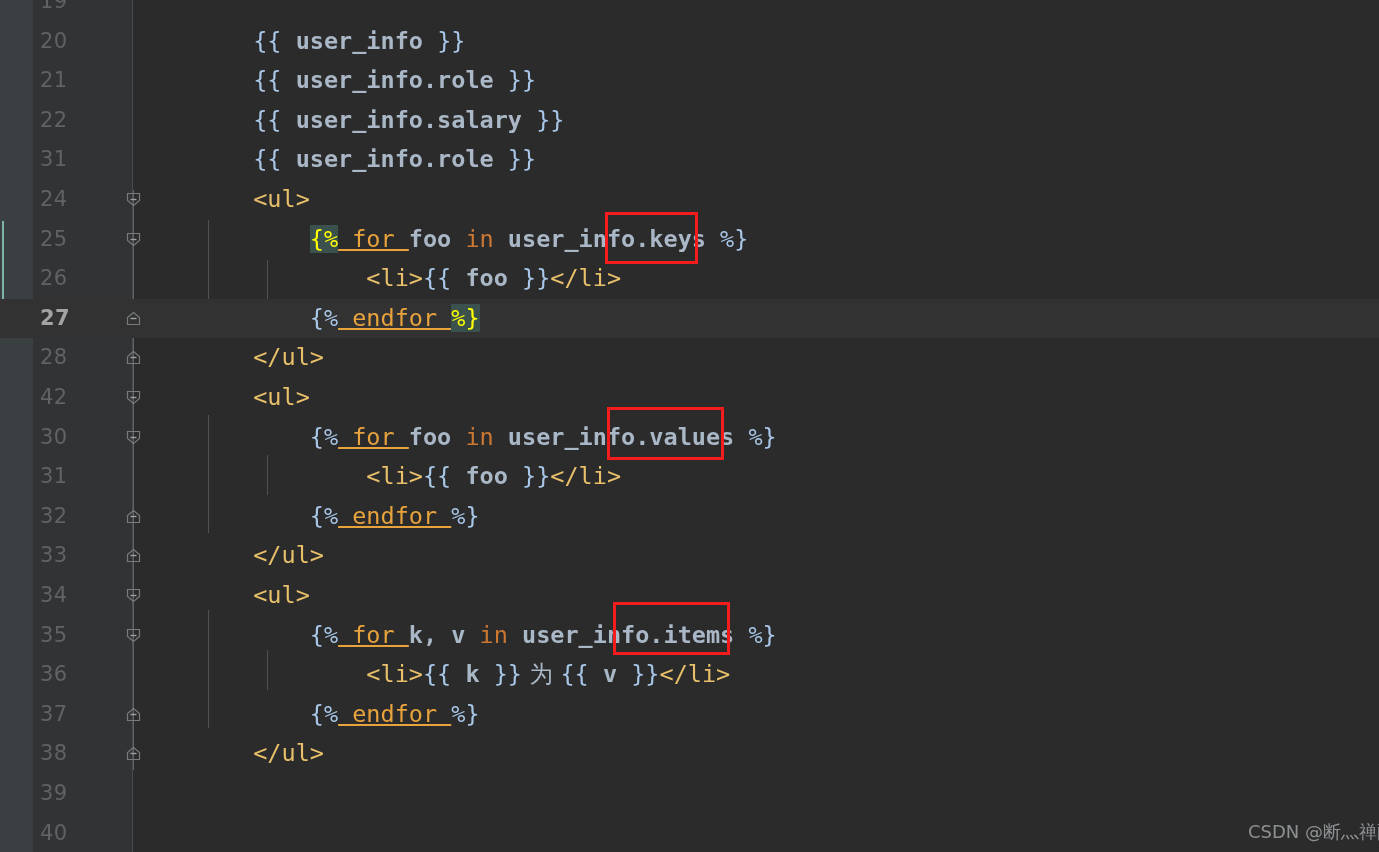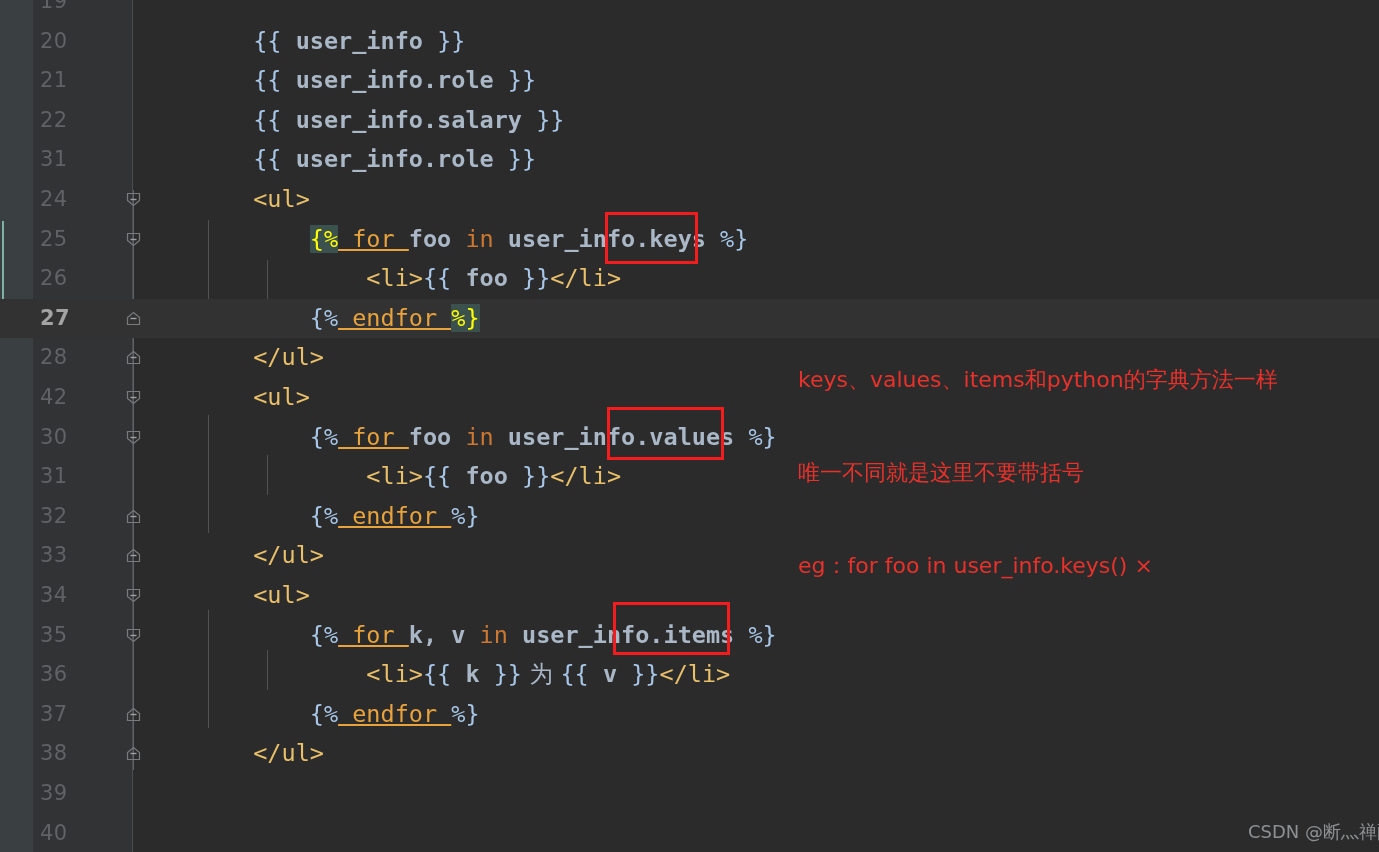--- a/index.html
+++ b/index.html
@@ -347,21 +347,16 @@
         </svg>
       </div>
     </div>
 
   <div id="redboxes">
       <div class="red-box" style="left: 605px; top: 212px; width: 93px; height: 52px; border-color: rgb(244, 28, 28);"></div>
       <div class="red-box" style="left: 607px; top: 407px; width: 117px; height: 53px; border-color: rgb(244, 28, 28);"></div>
       <div class="red-box" style="left: 613px; top: 602px; width: 117px; height: 53px; border-color: rgb(244, 28, 28);"></div>
     </div>
 
-  <div class="annot" style="left:798px;top:302px;">
-    <div>keys、values、items和python的字典方法一样</div>
-    <div>唯一不同就是这里不要带括号</div>
-    <div>eg：for foo in user_info.keys() ×</div>
-  </div>
 
   <div class="watermark" style="left:1208px;top:820px;">CSDN @断灬禅酥</div>
 
 </div>
 
 </body></html>

